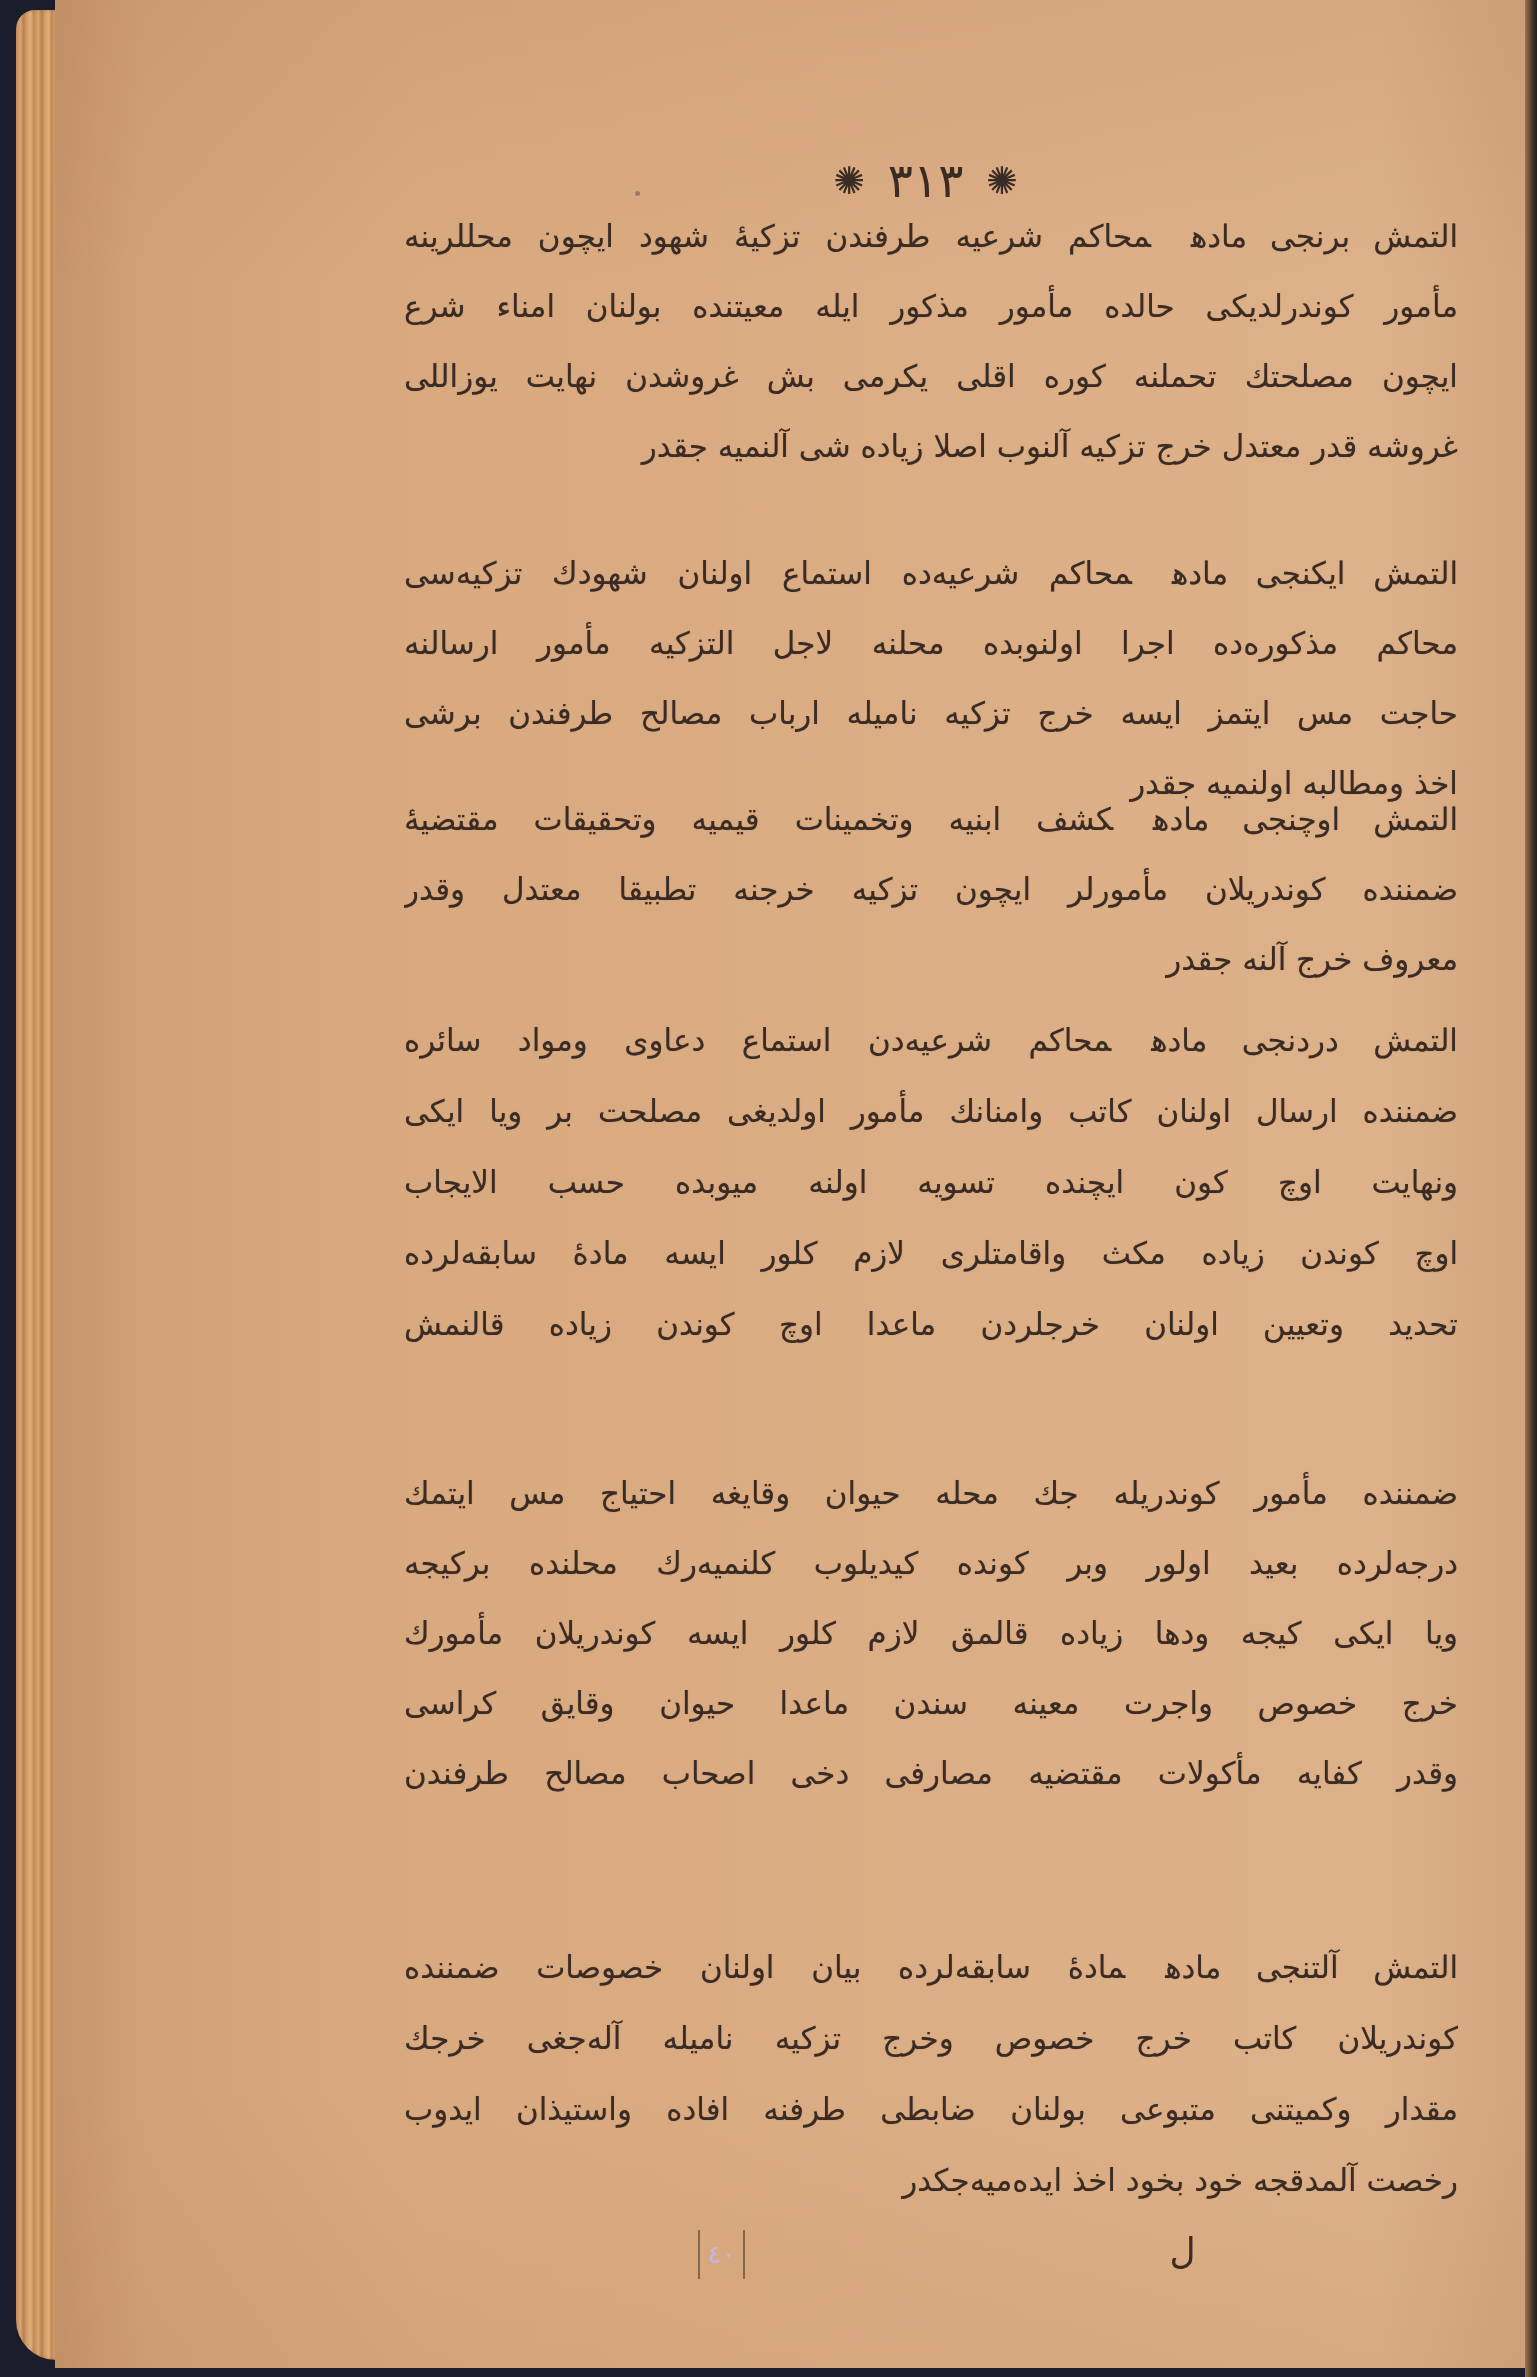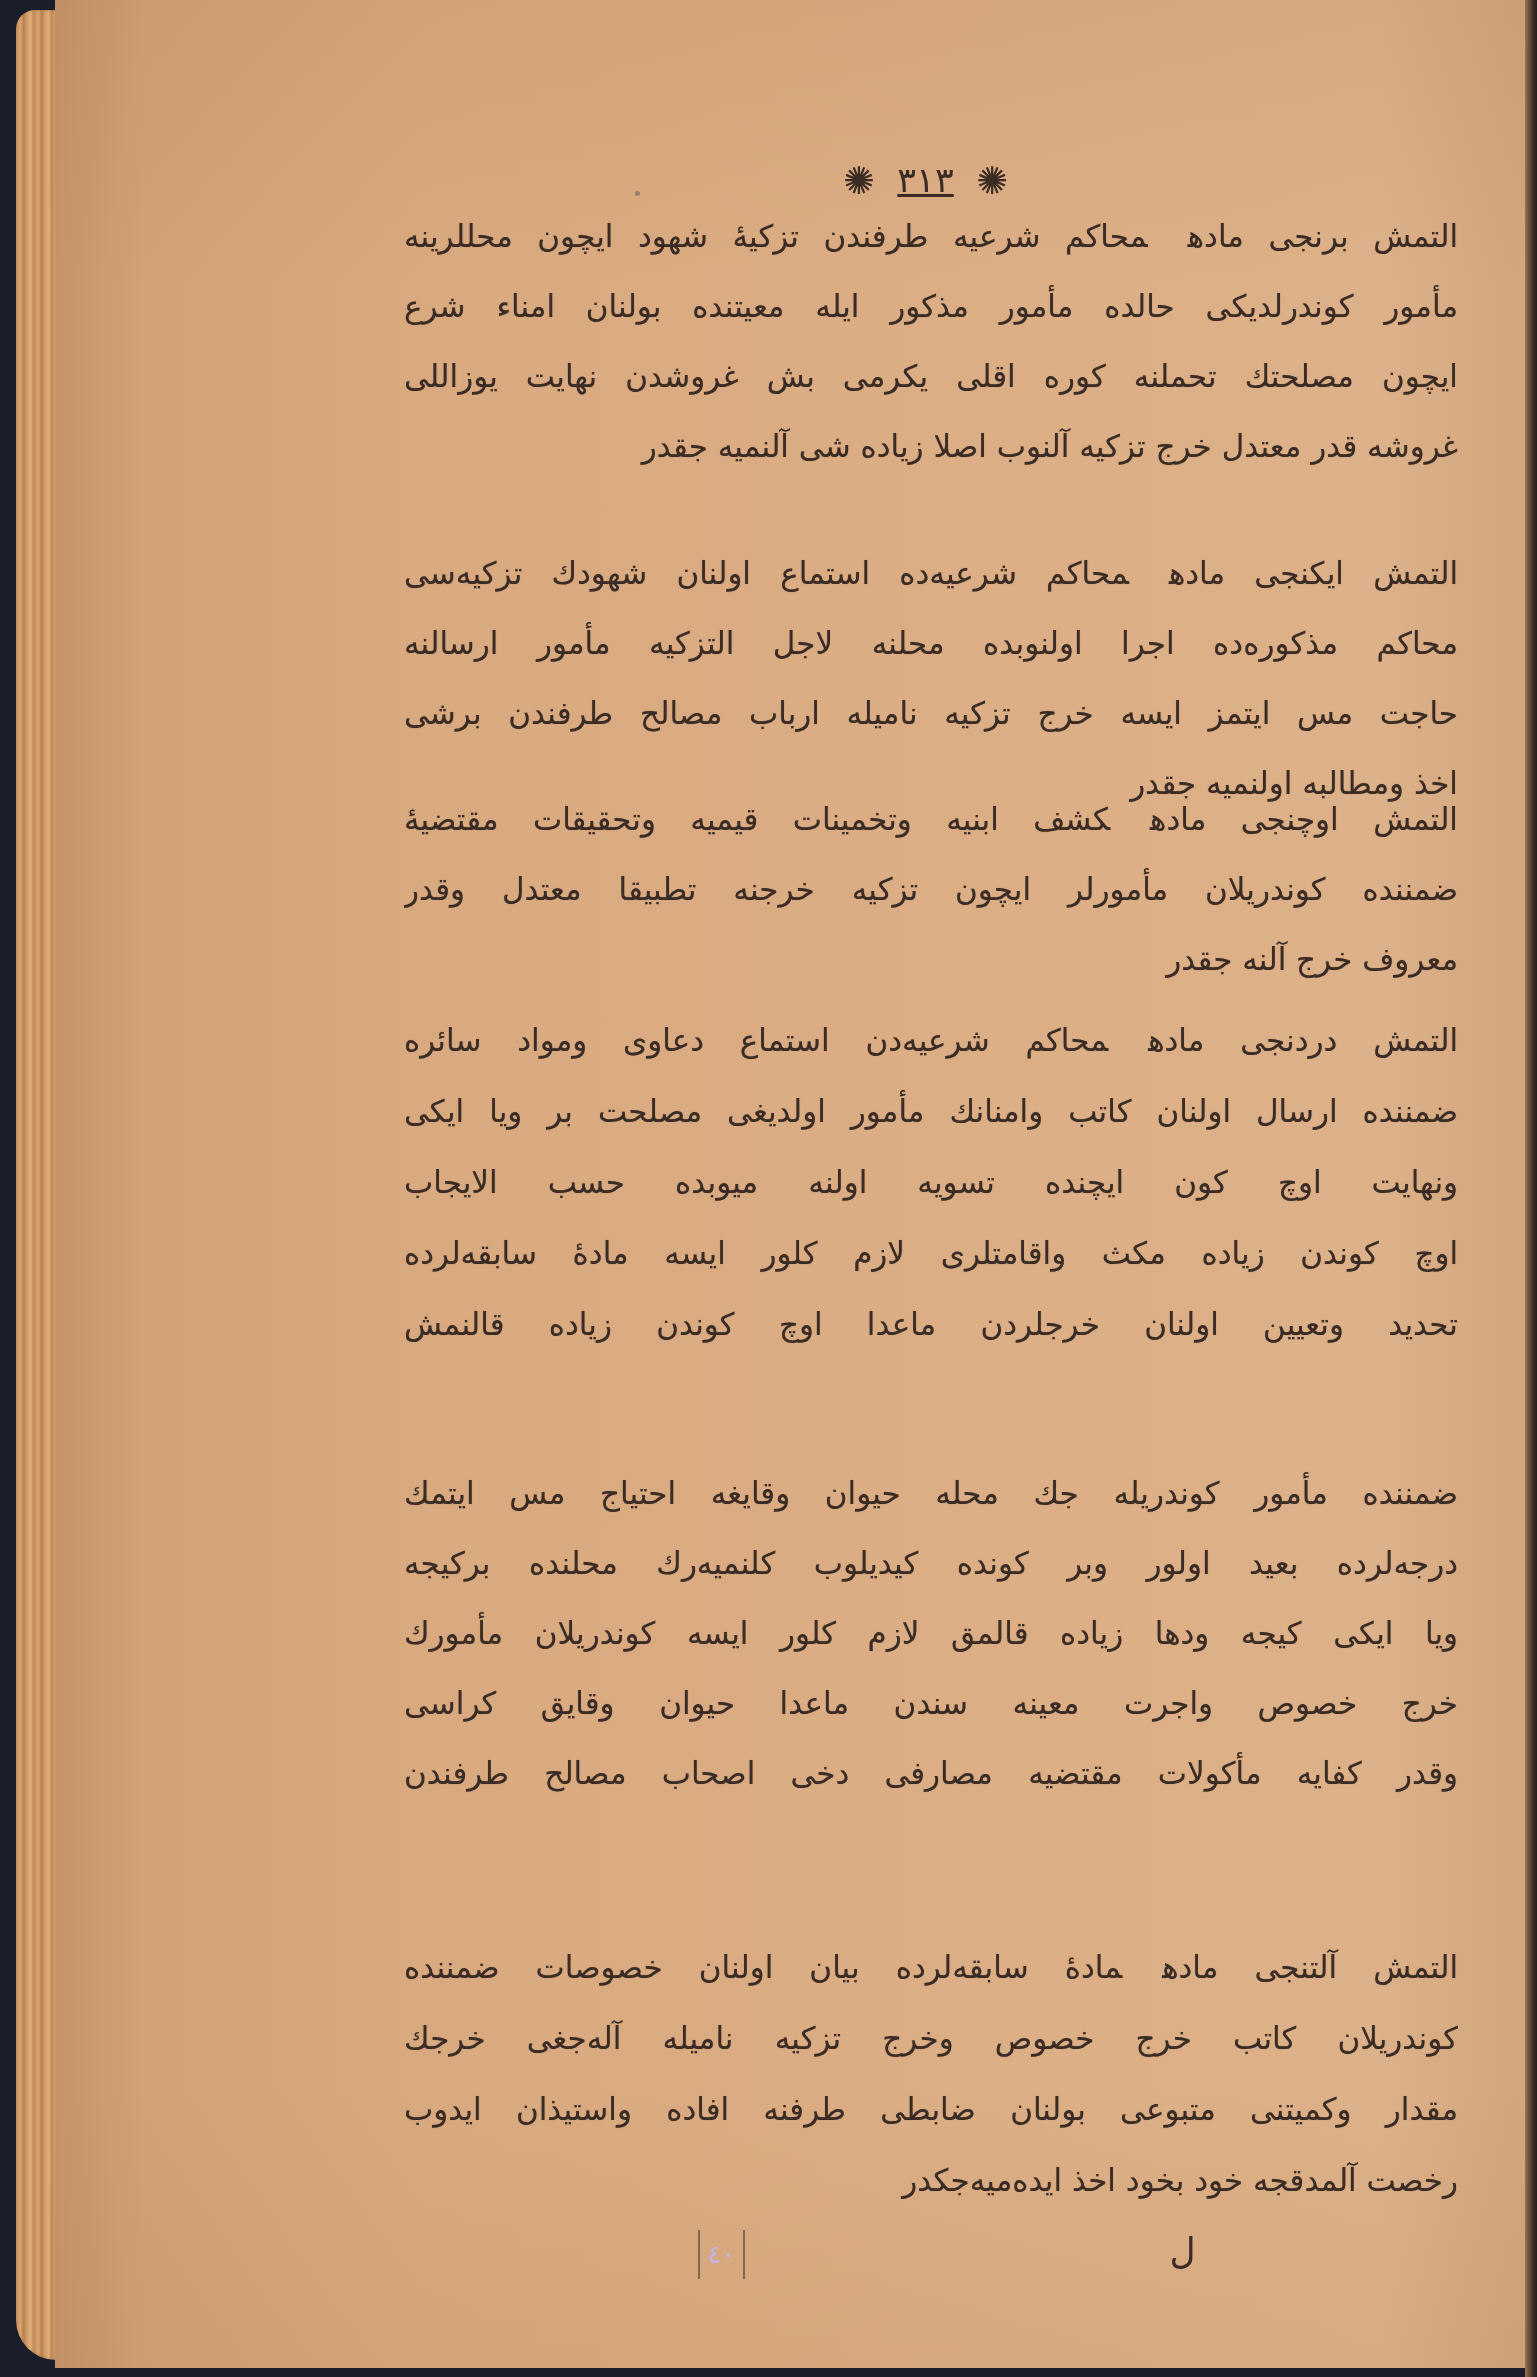--- a/index.html
+++ b/index.html
@@ -26,33 +26,33 @@
       position: absolute; left: 1525px; top: 0; width: 12px; height: 2377px;
       background: linear-gradient(90deg, #9a7550 0%, #6b5038 35%, #3a2e26 70%, #22201f 100%);
     }
     .header {
       position: absolute; left: 752px; top: 146px; width: 347px; height: 69px;
       display: flex; align-items: center; justify-content: center; gap: 22.5px;
       color: #3a2c24; direction: rtl;
     }
     .ornament { font-size: 38px; line-height: 1; }
     .ornament::before { content: "\273A"; }
-    .page-number { font-size: 35px; line-height: 1; text-decoration: underline; }
+    .page-number { font-size: 47px; line-height: 1; }
     .para {
       position: absolute; left: 404px; width: 1054px; direction: rtl;
       color: #3a2c24;
       text-shadow: 0 0 0.9px rgba(58,44,36,0.45);
     }
     .line {
       height: 70px; line-height: 70px; font-size: 31px;
       text-align: justify; text-align-last: justify;
       overflow: hidden;
     }
     .line.last { text-align-last: right; }
-    .head { margin-left: 40px; }
+    .head { margin-left: 40px; font-family: Liberation Serif, serif; }
     .p1 { top: 201px; }
     .p2 { top: 538px; }
     .p3 { top: 784px; }
     .p4 { top: 1005px; }
     .p4 .line { height: 71px; line-height: 71px; }
     .p5 { top: 1458px; }
     .p6 { top: 1932px; }
     .p6 .line { height: 71px; line-height: 71px; }
     .sig-mark {
       position: absolute; left: 698px; top: 2230px; width: 43px; height: 49px;

